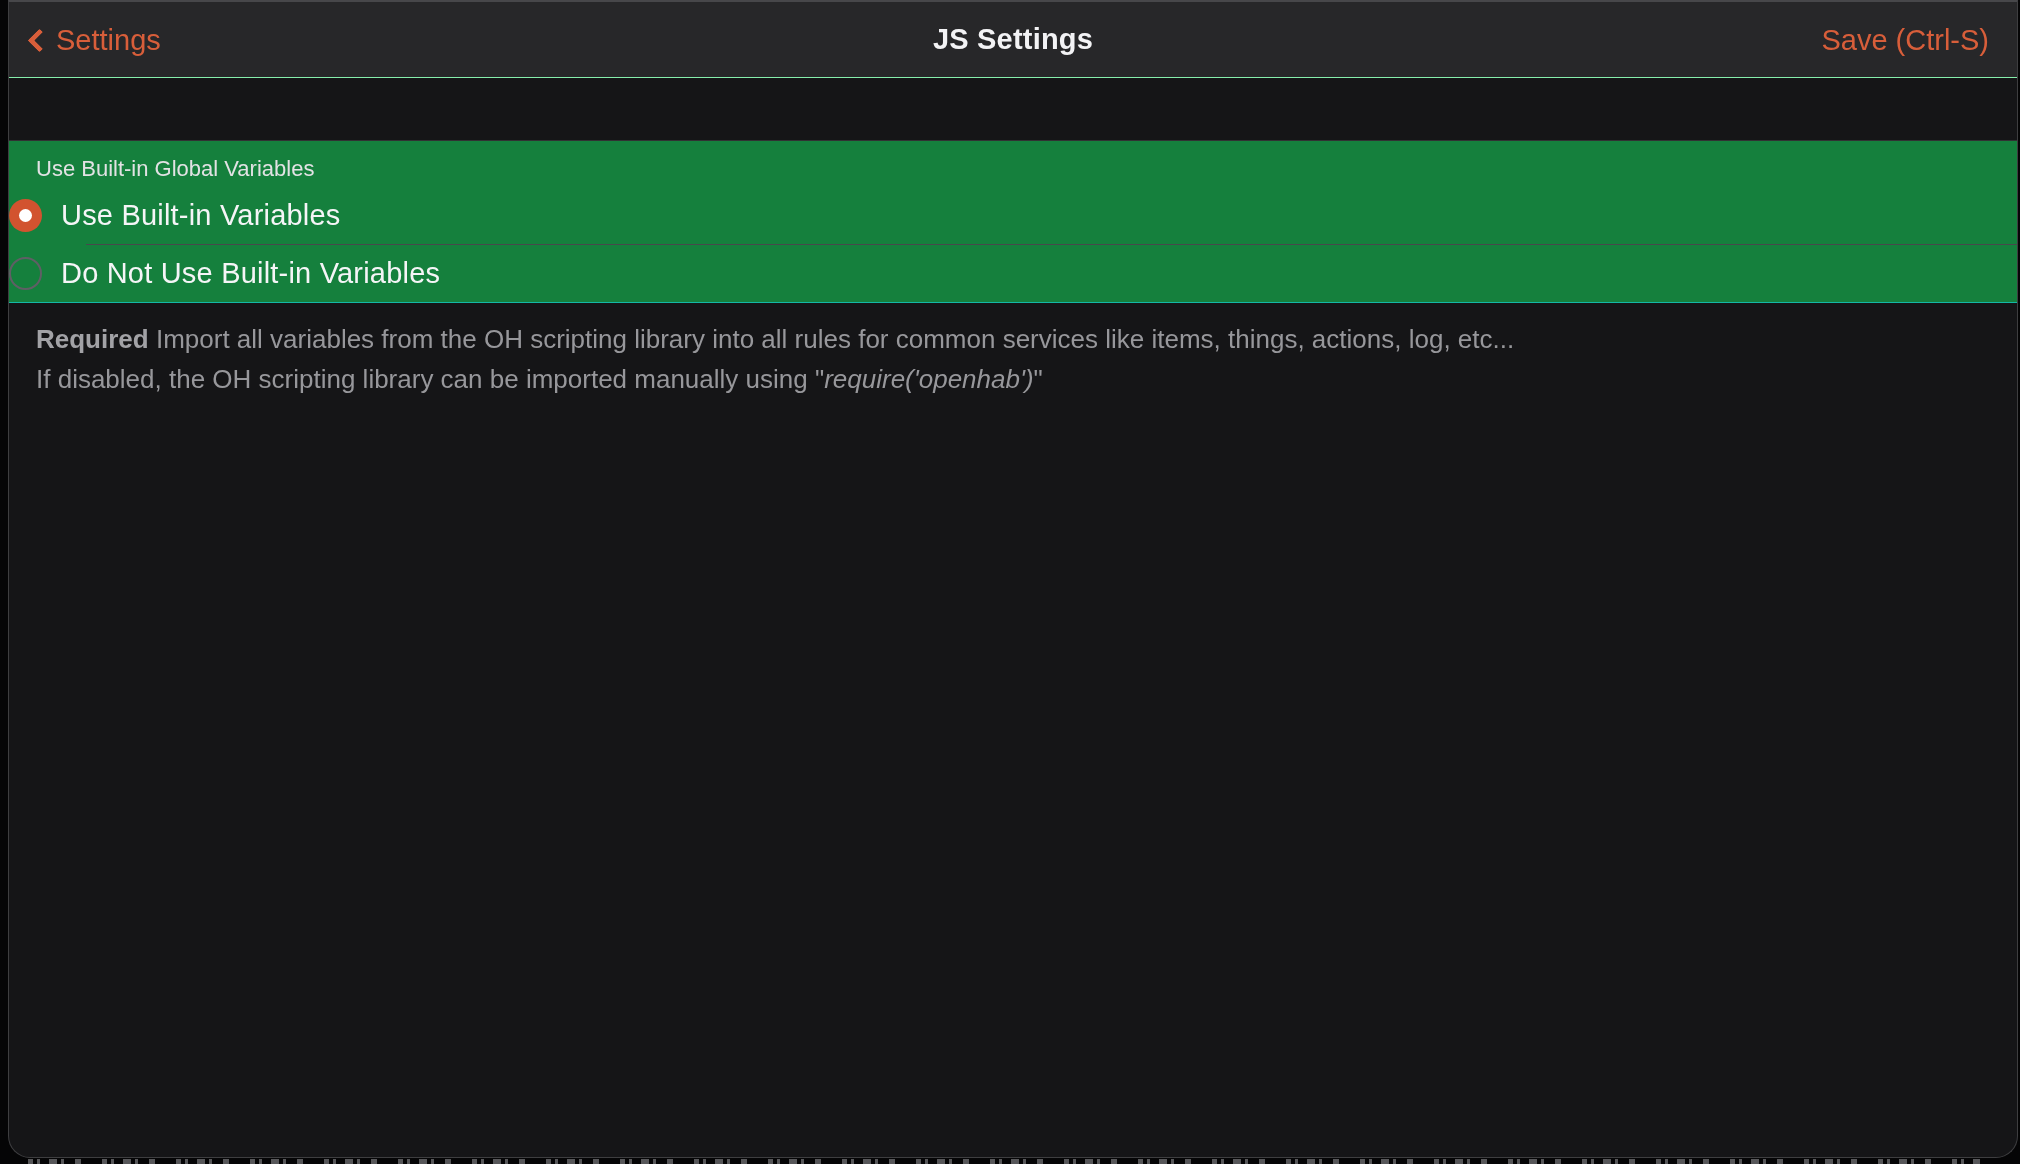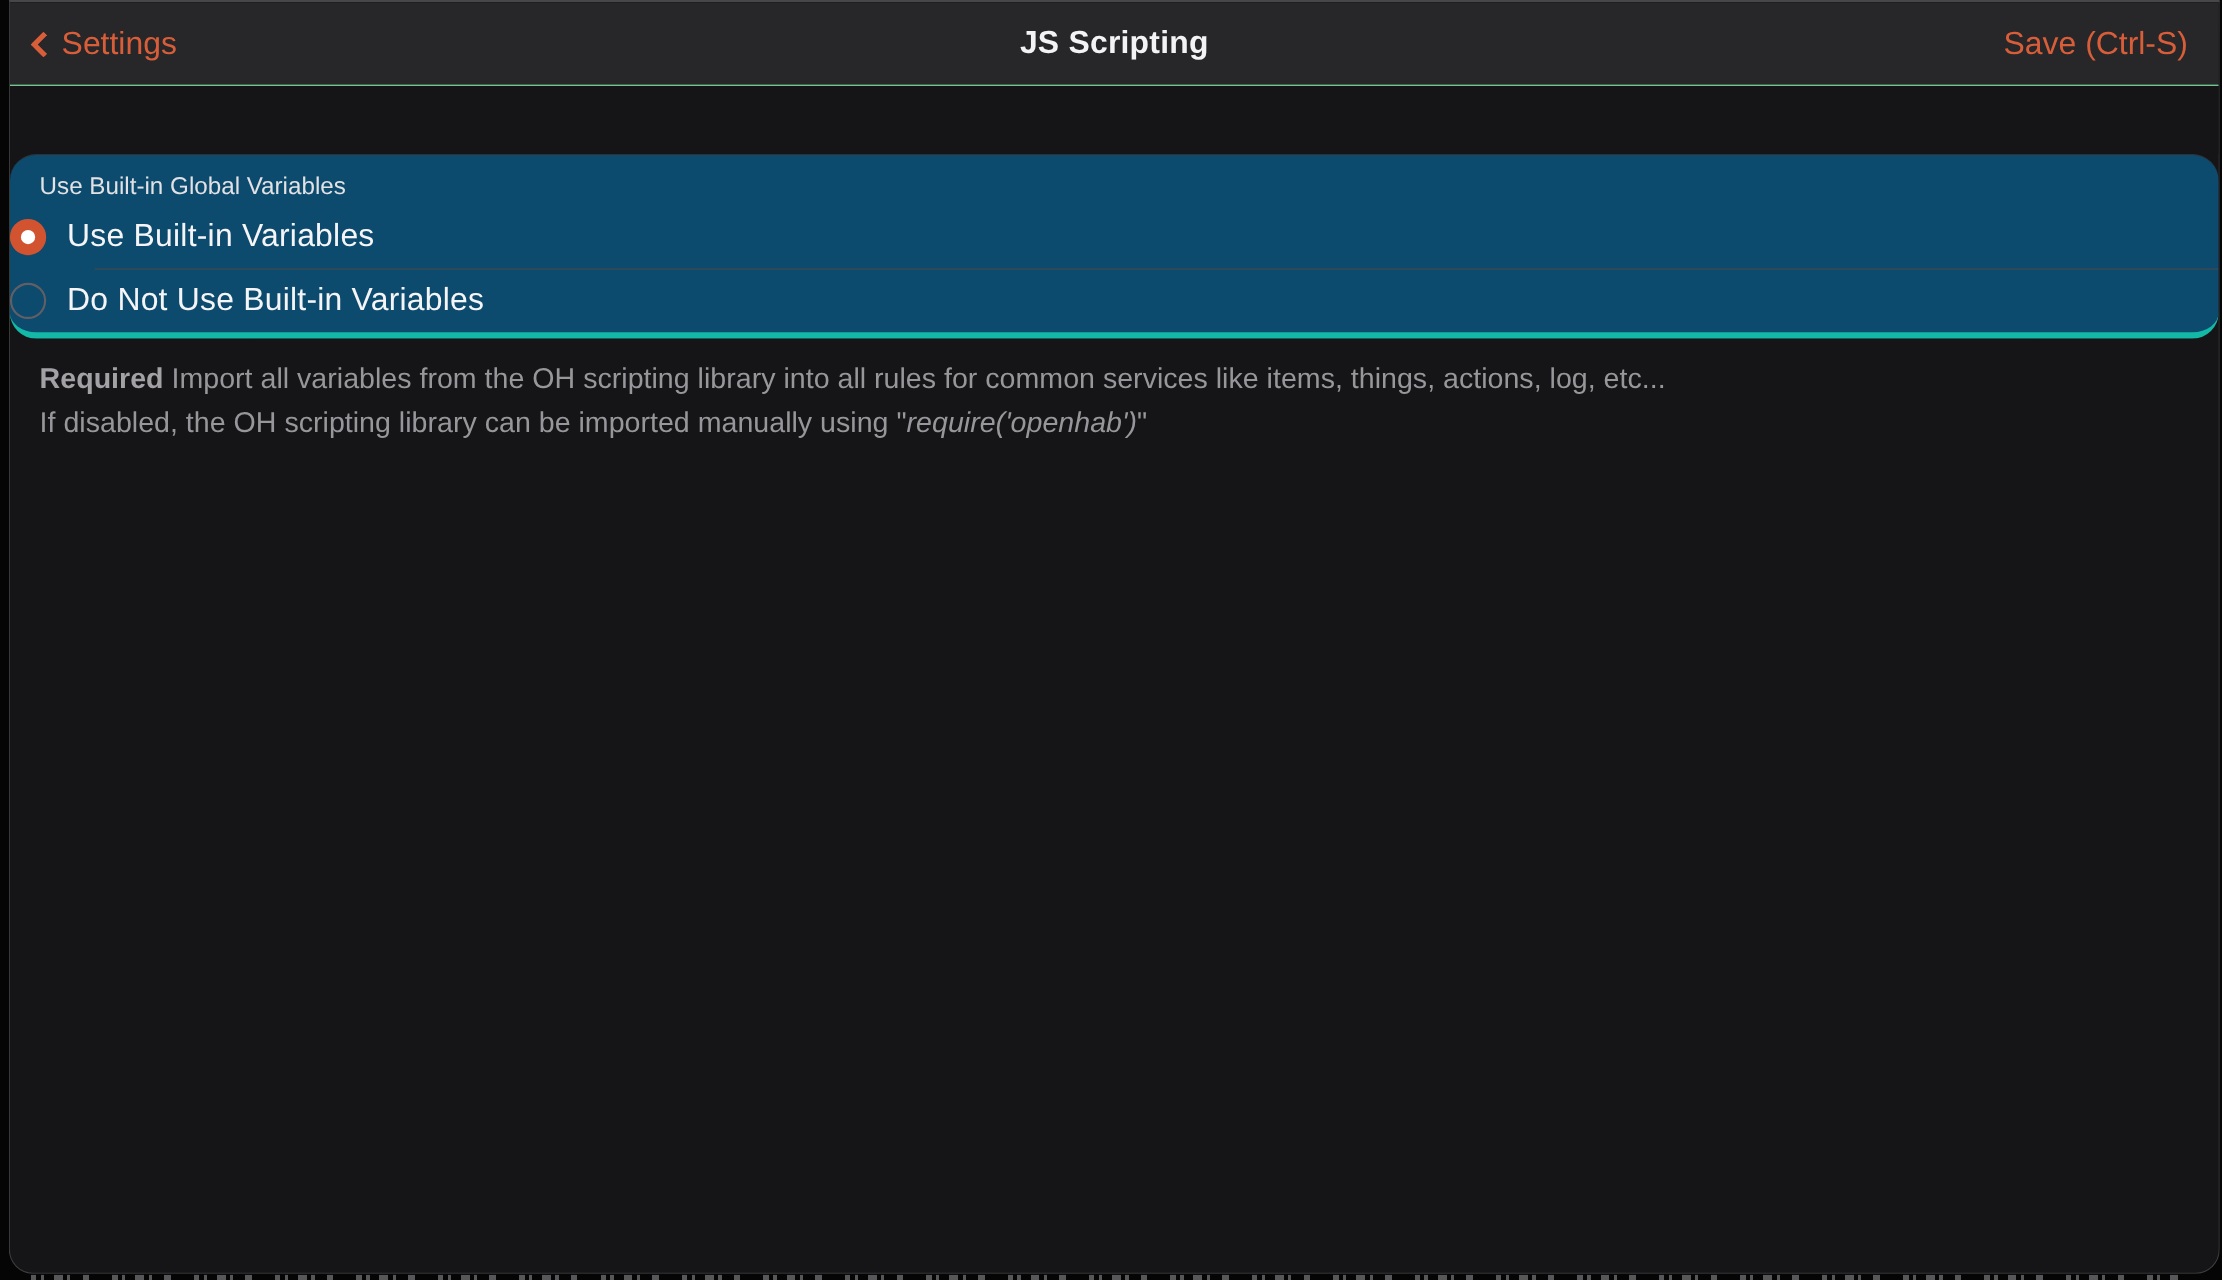--- a/index.html
+++ b/index.html
@@ -64,24 +64,23 @@
     font-weight:700;
     letter-spacing:0.2px;
   }
   .save {
     position:absolute;
     right:28px; top:0;margin-left:13px;
   }
   
   .gap { height:62px; background:#151517; }
   .panel {
-    background:#0c4a6e;
+    background:#15803d;
     border-top:1px solid #313133;
-    border-bottom:6px solid #14b8a6;
-    border-radius:24px;
+    border-bottom:1px solid #14b8a6;
   }
   .panel-label {
     padding:13px 0 2px 27px;
     font-size:22px;
     line-height:30px;
     color:#e2e2e4;
   }
   .radio-row {
     position:relative;
     height:58px;
@@ -150,21 +149,21 @@
 </head>
 <body>
 
 <div class="window">
 
   <header class="navbar">
     <a class="back nav-link">
       <span class="chevron"></span>
       <span>Settings</span>
     </a>
-    <div class="nav-title">JS Scripting</div>
+    <div class="nav-title">JS Settings</div>
     <a class="save nav-link">Save (Ctrl-S)</a>
   </header>
 
   <div class="gap"></div>
 
   <section class="panel">
     <div class="panel-label">Use Built-in Global Variables</div>
 
     <div class="radio-row selected">
       <span class="radio">

